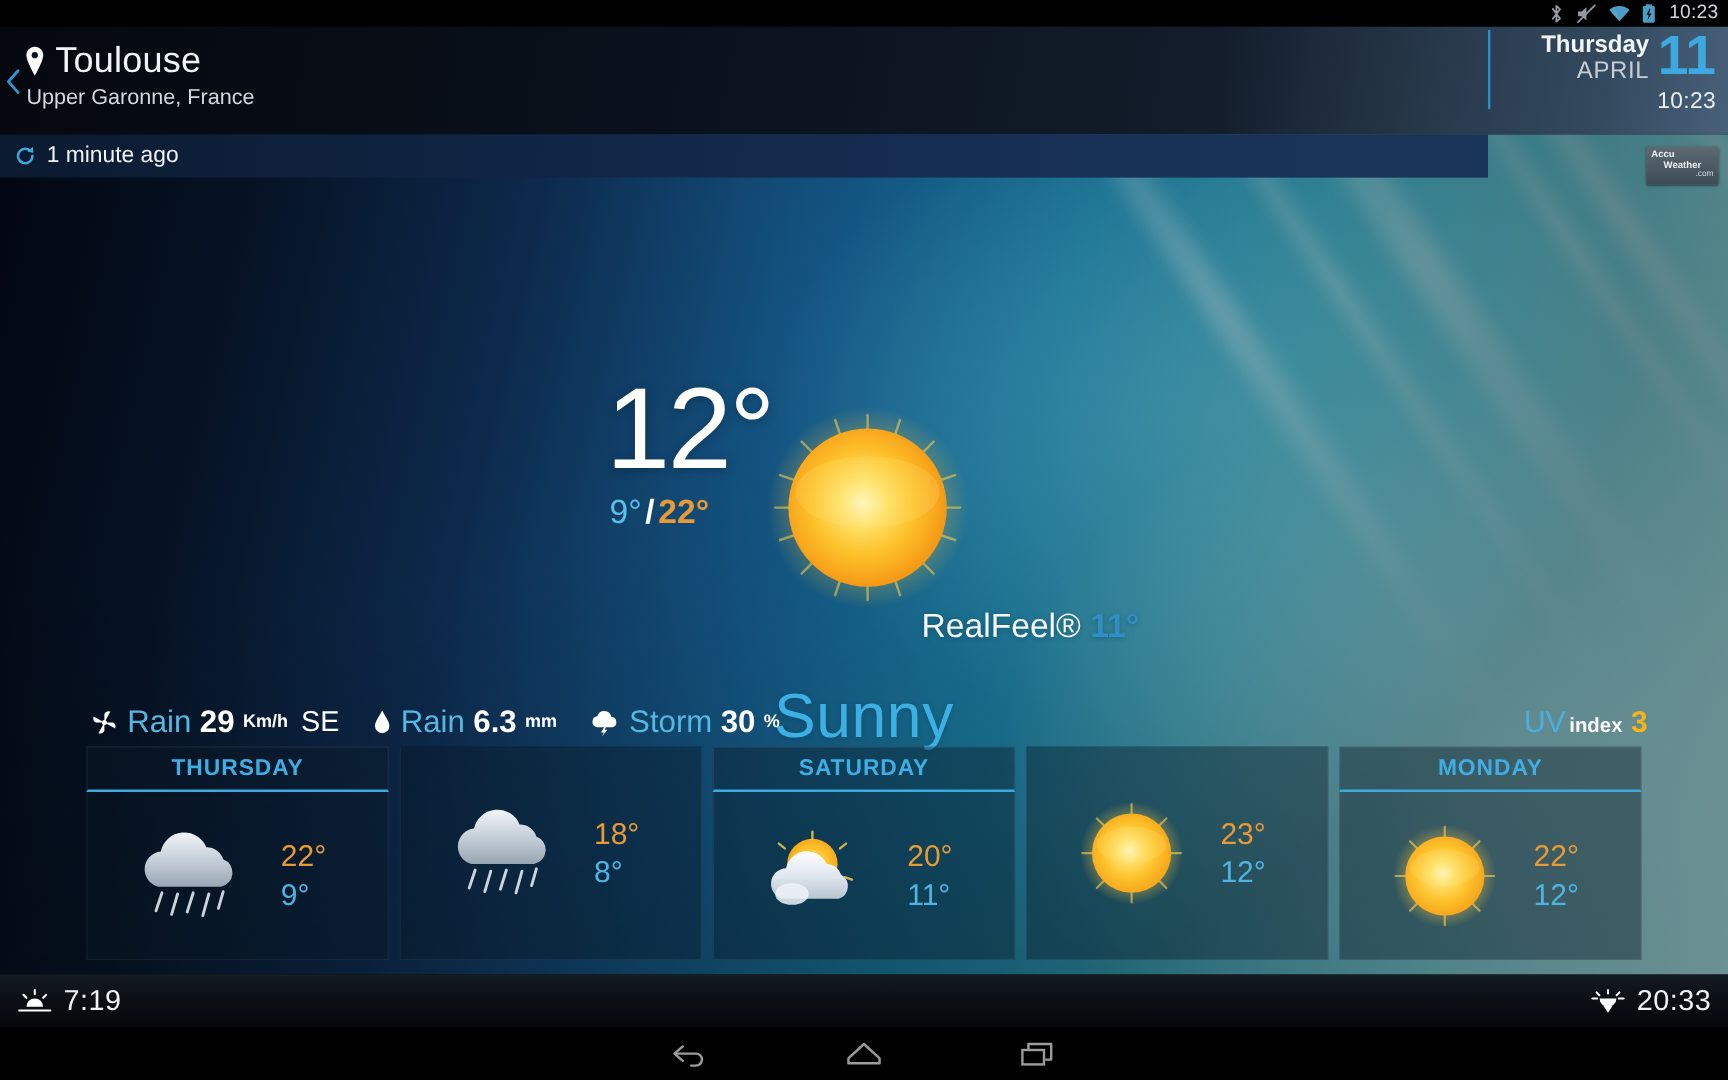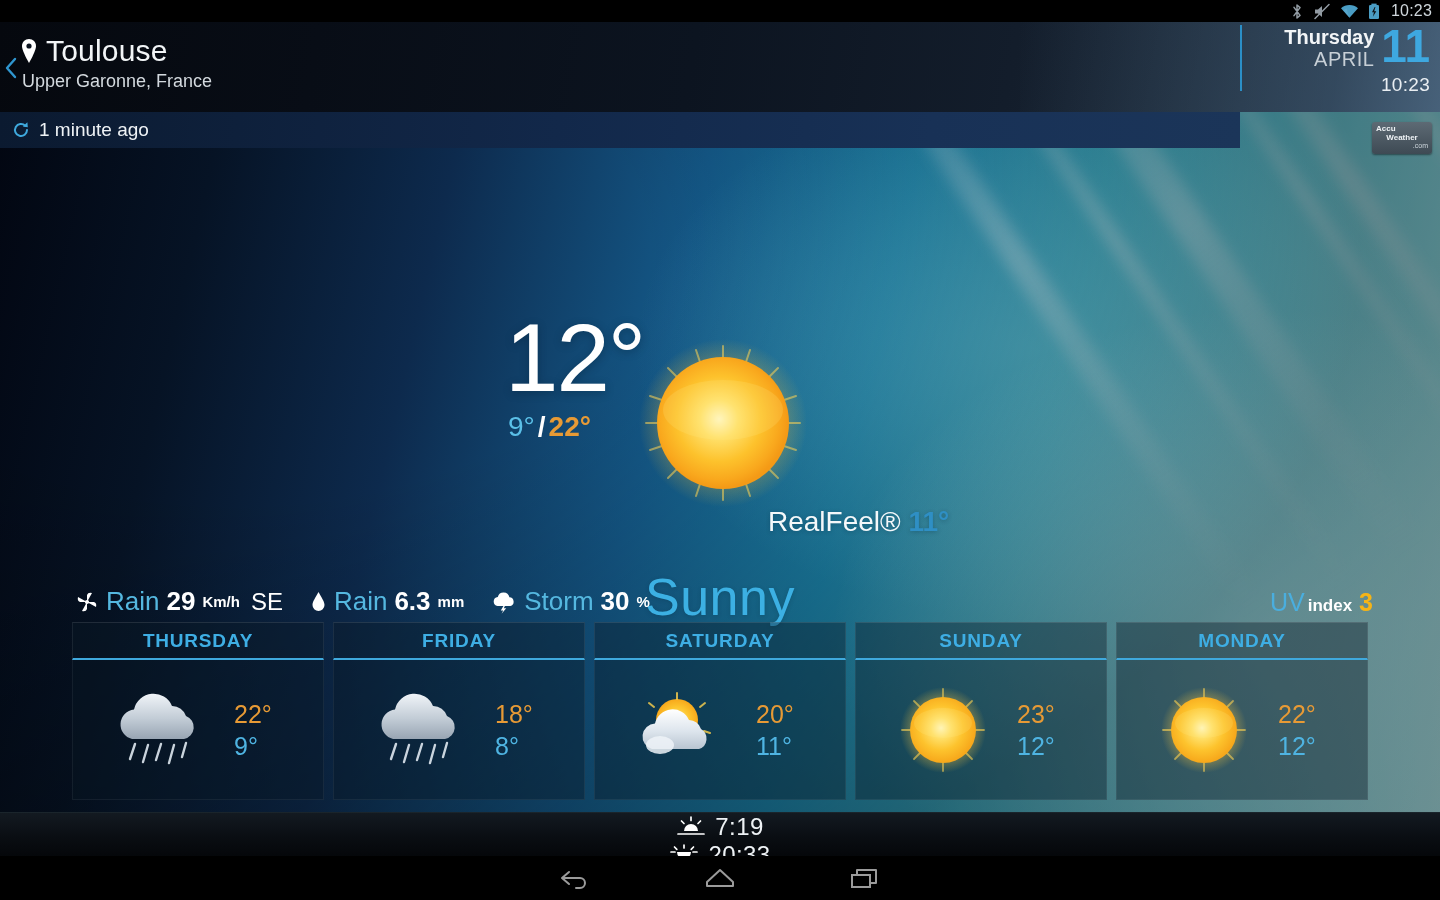--- a/index.html
+++ b/index.html
@@ -137,21 +137,20 @@
   .card .temps { display:flex; flex-direction:column; gap:4px; width:58px; }
   .card .t-hi { color:#e79a35; font-size:25px; line-height:28px; }
   .card .t-lo { color:#4fb4e2; font-size:25px; line-height:28px; }
 
   
   .sunbar {
     position:absolute; left:0; top:812px; width:1440px; height:44px; z-index:30;
     background:linear-gradient(180deg,#131a21 0%,#0a0e13 55%,#05070a 100%);
     display:flex; align-items:center; justify-content:space-between; padding:0 14px;
     border-top:1px solid rgba(120,170,195,.18);
-    flex-direction:column;
   }
   .sunitem { display:flex; align-items:center; gap:9px; }
   .sunitem span { color:#eef2f5; font-size:24px; letter-spacing:.4px; }
 
   
   .navbar {
     position:absolute; left:0; top:856px; width:1440px; height:44px; z-index:30;
     background:#000; display:flex; align-items:center; justify-content:center; gap:0;
   }
   .navbtn { width:145px; height:44px; display:flex; align-items:center; justify-content:center; cursor:pointer; }
@@ -305,23 +304,20 @@
             </svg>
           </div>
           <div class="temps">
             <div class="t-hi">22°</div>
             <div class="t-lo">9°</div>
           </div>
         </div>
       </div>
 
       <div class="card">
-        <div class="chead">
-          <span>FRIDAY</span>
-        </div>
         <div class="cbody">
           <div class="ico">
             <svg width="104" height="86" viewBox="0 0 104 86">
               <path d="M24 52 a15 15 0 0 1 2-29.5 A20 20 0 0 1 64 19 a14.5 14.5 0 0 1 14 10 a12 12 0 0 1 -2 23 Z" fill="url(#cl1)"></path>
               <g stroke="#dfe8f0" stroke-width="2.4" stroke-linecap="round" opacity=".9">
                 <line x1="27" y1="57" x2="22" y2="72"></line>
                   <line x1="40" y1="58" x2="35" y2="75"></line>
                 <line x1="53" y1="57" x2="48" y2="73"></line>
                   <line x1="66" y1="58" x2="61" y2="76"></line>
                 <line x1="78" y1="56" x2="74" y2="70"></line>
@@ -366,23 +362,20 @@
             </svg>
           </div>
           <div class="temps">
             <div class="t-hi">20°</div>
             <div class="t-lo">11°</div>
           </div>
         </div>
       </div>
 
       <div class="card">
-        <div class="chead">
-          <span>SUNDAY</span>
-        </div>
         <div class="cbody">
           <div class="ico">
             <svg width="96" height="88" viewBox="0 0 96 88">
               <defs>
                 <radialGradient id="s2" cx="47%" cy="47%" r="52%">
                   <stop offset="0%" stop-color="#fff6c0"></stop>
                     <stop offset="30%" stop-color="#ffdf68"></stop>
                   <stop offset="65%" stop-color="#fdc32d"></stop>
                     <stop offset="100%" stop-color="#f7a81b"></stop>
                 </radialGradient>

